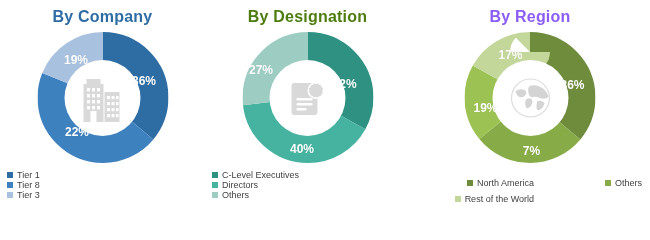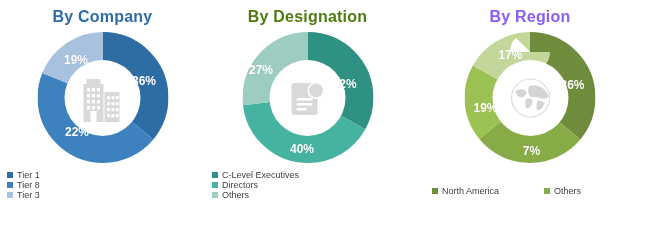--- a/index.html
+++ b/index.html
@@ -99,21 +99,21 @@
   
   .legend-grid{
     position:absolute;
     left:14px;right:8px;
     bottom:10px;
     display:grid;
     grid-template-columns:110px 1fr;
     row-gap:6px;
     column-gap:2px;
   }
-  .legend-grid .legend-item{margin:8px;}
+  .legend-grid .legend-item{margin:0;justify-content:flex-end;}
 </style>
 </head>
 <body>
 
 <div class="board">
 
   <div class="panel panel-company">
     <div class="chart-title" style="color:#2E6DA4;">By Company</div>
 
     <div class="donut-wrap">
@@ -265,16 +265,20 @@
 
     <div class="legend-grid">
       <div class="legend-item">
         <span class="legend-swatch" style="background:#6F8B3C;"></span>
         <span>North America</span>
       </div>
       <div class="legend-item">
         <span class="legend-swatch" style="background:#87AC47;"></span>
         <span>Others</span>
       </div>
+      <div class="legend-item">
+        <span class="legend-swatch" style="background:#C3D79A;"></span>
+        <span>Rest of the World</span>
+      </div>
     </div>
   </div>
 
 </div>
 
 </body></html>

